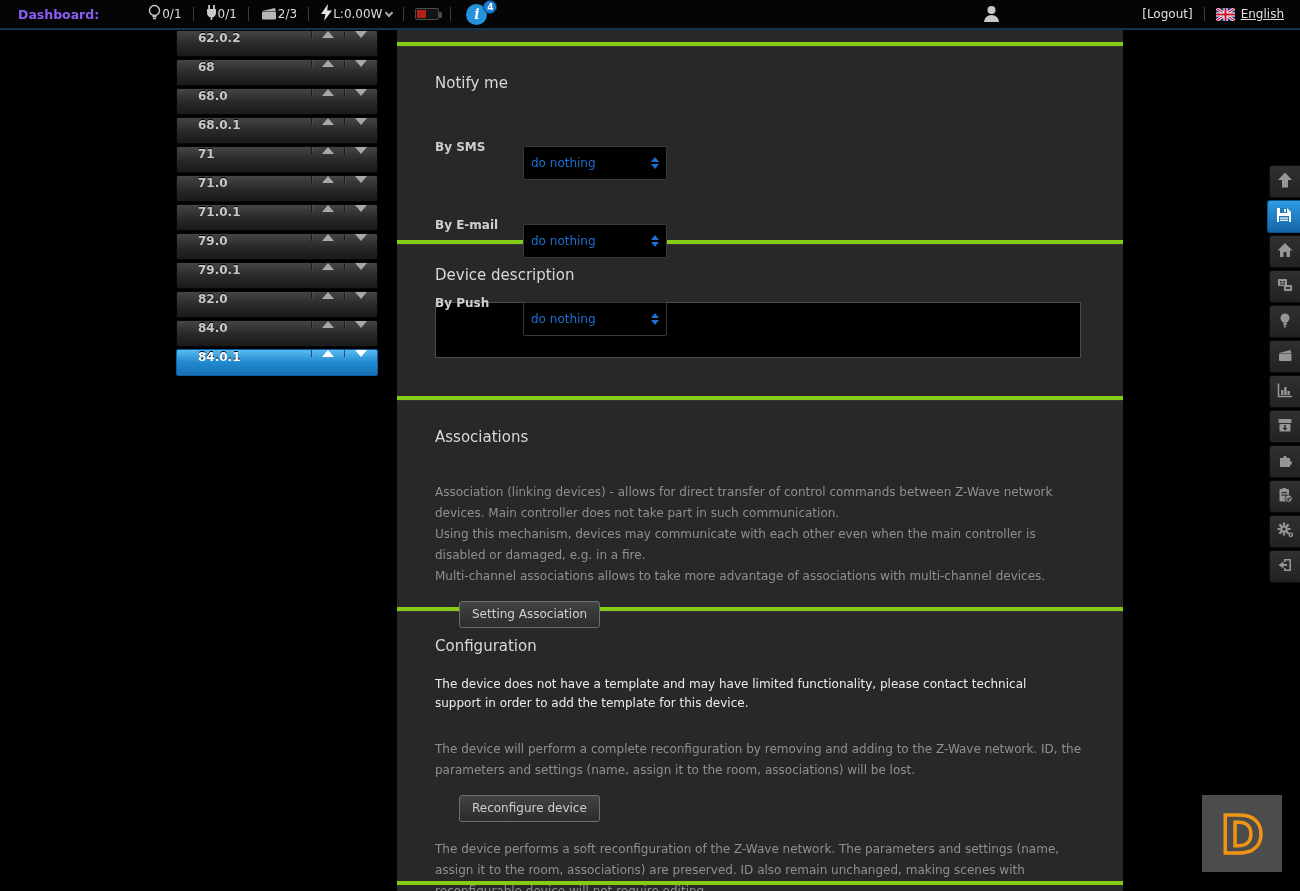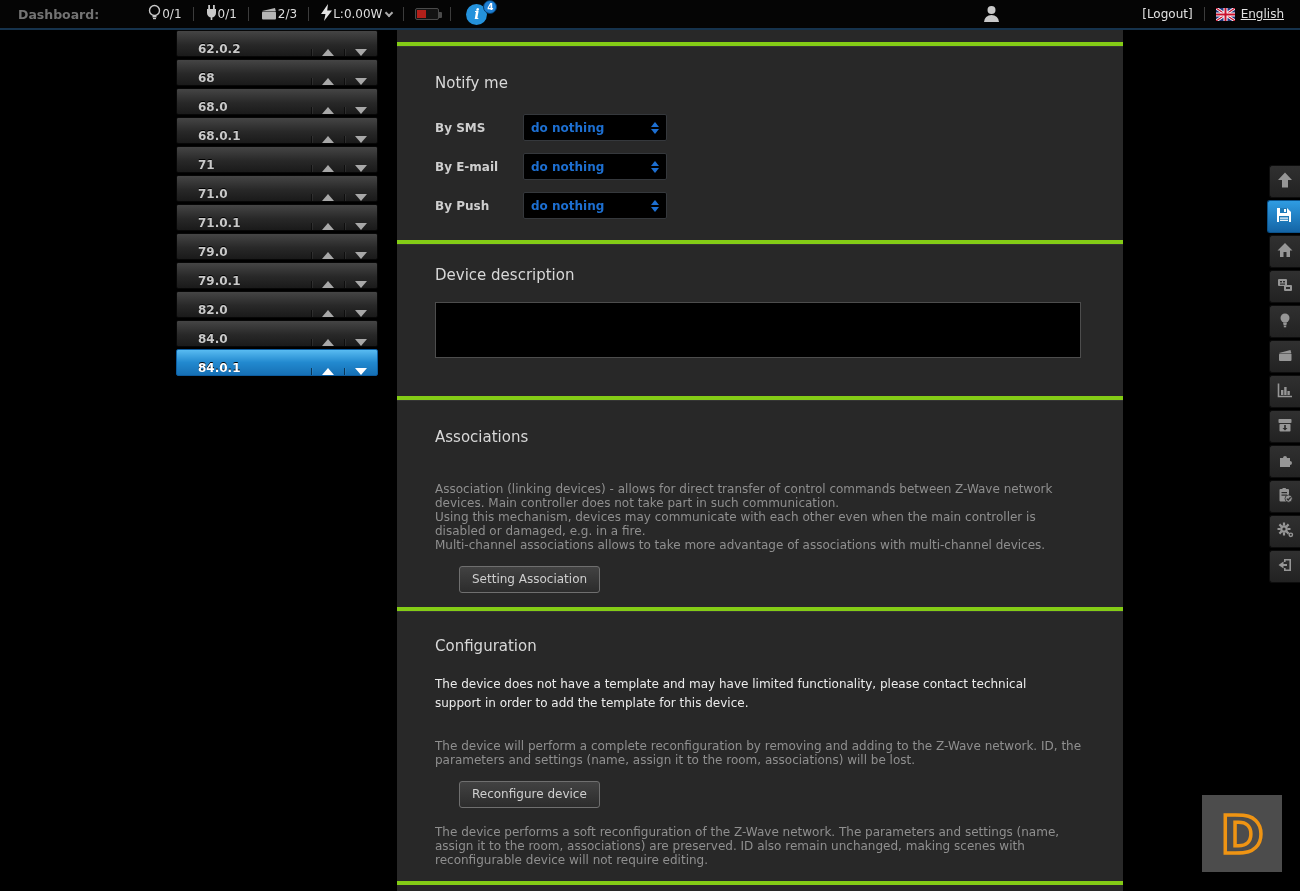--- a/index.html
+++ b/index.html
@@ -2,21 +2,21 @@
 <html><head>
 <meta charset="utf-8">
 <style>
   * { margin:0; padding:0; box-sizing:border-box; }
   html,body { width:1300px; height:891px; background:#000; overflow:hidden;
               font-family:"DejaVu Sans","Liberation Sans",sans-serif; position:relative; }
 
   
   .topbar { position:absolute; top:0; left:0; width:1300px; height:28px; background:#050505;
             display:flex; align-items:center; color:#ddd; font-size:12px; z-index:5; }
-  .tb-title { font-weight:bold; color:#737373; margin-left:18px; margin-right:48px; font-size:12.5px; }
+  .tb-title { font-weight:bold; color:#8b5cf6; margin-left:18px; margin-right:48px; font-size:12.5px; }
   .tb-item { display:flex; align-items:center; color:#ddd; cursor:pointer; }
   .tb-sep { width:1px; height:14px; background:#3c3c3c; margin:0 11px; }
   .chev { width:6px; height:6px; border-right:2px solid #aaa; border-bottom:2px solid #aaa;
           transform:rotate(45deg); margin:-3px 0 0 4px; }
   .battery { position:relative; width:24px; height:12px; border:1px solid #4a4a4a; border-radius:2px; background:#141414; }
   .battery::before { content:""; position:absolute; left:1px; top:1px; width:9px; height:8px; background:#b3201a; }
   .battery::after { content:""; position:absolute; right:-4px; top:3px; width:3px; height:6px; background:#4a4a4a; border-radius:0 1px 1px 0; }
   .info-wrap { position:relative; margin-left:4px; }
   .info-circle { width:21px; height:21px; border-radius:50%; background:#2492dc; color:#fff;
                  display:flex; align-items:center; justify-content:center;
@@ -26,21 +26,21 @@
                 display:flex; align-items:center; justify-content:center; }
   .person { position:absolute; left:983px; top:5px; cursor:pointer; }
   .tb-right { position:absolute; right:16px; top:0; height:28px; display:flex; align-items:center; }
   .logout { color:#e0e0e0; cursor:pointer; }
   .flag { margin:0 6px 0 0; display:flex; }
   .lang { color:#e0e0e0; cursor:pointer;text-decoration:underline; }
   .blue-line { position:absolute; top:28px; left:0; width:1300px; height:2px; background:#16334d; }
 
   
   .device-list { position:absolute; left:176px; top:30px; width:202px; }
-  .device-row { height:27px; margin-bottom:2px; display:flex; align-items:flex-end;
+  .device-row { height:27px; margin-bottom:2px; display:flex; align-items:flex-start;
                 background:linear-gradient(#454545,#282828 55%,#1a1a1a);
                 border:1px solid #070707; border-radius:2px; cursor:pointer; }
   .device-row .dlabel { flex:1; display:flex; align-items:center; padding-left:21px;
                         color:#c9c9c9; font-size:12px; font-weight:bold; text-shadow:0 -1px 0 #000; }
   .row-btn { width:33px; display:flex; align-items:center; justify-content:center;
              border-left:1px solid rgba(0,0,0,0.55); box-shadow:inset 1px 0 0 rgba(255,255,255,0.07); cursor:pointer; }
   .tri-up { width:0; height:0; border-left:6px solid transparent; border-right:6px solid transparent; border-bottom:7px solid #a8a8a8; }
   .tri-down { width:0; height:0; border-left:6px solid transparent; border-right:6px solid transparent; border-top:7px solid #a8a8a8; }
   .device-row.selected { background:linear-gradient(#58bbf1,#2289cf 50%,#1670b5); border-color:#0d5da0; }
   .device-row.selected .dlabel { color:#fff; }
@@ -50,35 +50,35 @@
   
   .main-panel { position:absolute; left:397px; top:30px; width:726px; height:861px; background:#282828; overflow:hidden; }
   .section { padding:0 42px 0 38px; border-bottom:4px solid #84cc16; }
   .section + .section { box-shadow:inset 0 1px 0 #353535; }
   .stub { height:16px; }
   .sec-title { font-size:15px; font-weight:normal; color:#d8d8d8; }
   .notify { height:198px; }
   .notify .sec-title { padding-top:28px; margin-bottom:22px; }
   .notify-row { display:flex; align-items:center; margin-bottom:12px; }
   .notify-row .nlabel { width:88px; font-size:12px; font-weight:bold; color:#cfcfcf; }
-  .select-box { width:144px; height:27px; background:#000; border:1px solid #35383c; border-radius:2px;
+  .select-box { width:144px; height:34px; background:#000; border:1px solid #35383c; border-radius:2px;
                 display:flex; align-items:center; justify-content:space-between; padding:0 7px;
-                color:#1d6fd1; font-size:12px; font-weight:bold; cursor:pointer; }
+                color:#1d6fd1; font-size:12px; font-weight:normal; cursor:pointer;margin-top:32px; }
   .spinner { display:flex; flex-direction:column; gap:2px; align-items:center; }
   .sp-up { width:0; height:0; border-left:4px solid transparent; border-right:4px solid transparent; border-bottom:5px solid #1d6fd1; }
   .sp-down { width:0; height:0; border-left:4px solid transparent; border-right:4px solid transparent; border-top:5px solid #1d6fd1; }
 
   .desc { height:156px; }
   .desc .sec-title { padding-top:22px; margin-bottom:18px; }
   .desc textarea { width:646px; height:56px; background:#000; border:1px solid #4d4d4d; resize:none;
                    color:#ccc; font-family:inherit; font-size:12px; padding:4px 6px; display:block; }
 
   .assoc { height:211px; }
   .assoc .sec-title { padding-top:28px; margin-bottom:36px; }
-  .para { font-size:12px; color:#8f8f8f; line-height:14px; width:650px; }
+  .para { font-size:12px; color:#8f8f8f; line-height:21px; width:650px; }
   .btn { display:inline-block; margin-top:14px; padding:5px 12px 6px;
          background:linear-gradient(#424242,#2c2c2c); border:1px solid #6f6f6f; border-radius:3px;
          color:#cfcfcf; font-size:12px; cursor:pointer; font-family:inherit;margin-left:24px; }
 
   .config { height:274px; }
   .config .sec-title { padding-top:26px; margin-bottom:20px; }
   .warning { font-size:12px; color:#ececec; line-height:19px; width:615px; margin-bottom:26px; }
   .config .para2 { margin-top:0; }
   .config .soft { margin-top:17px; }
 

